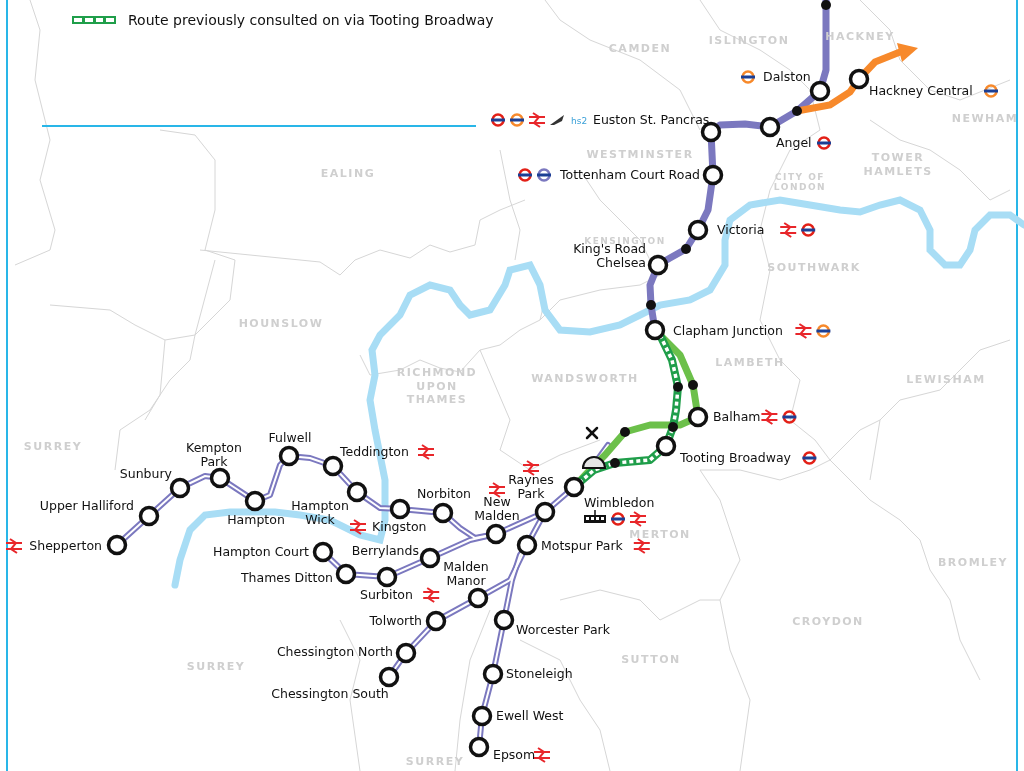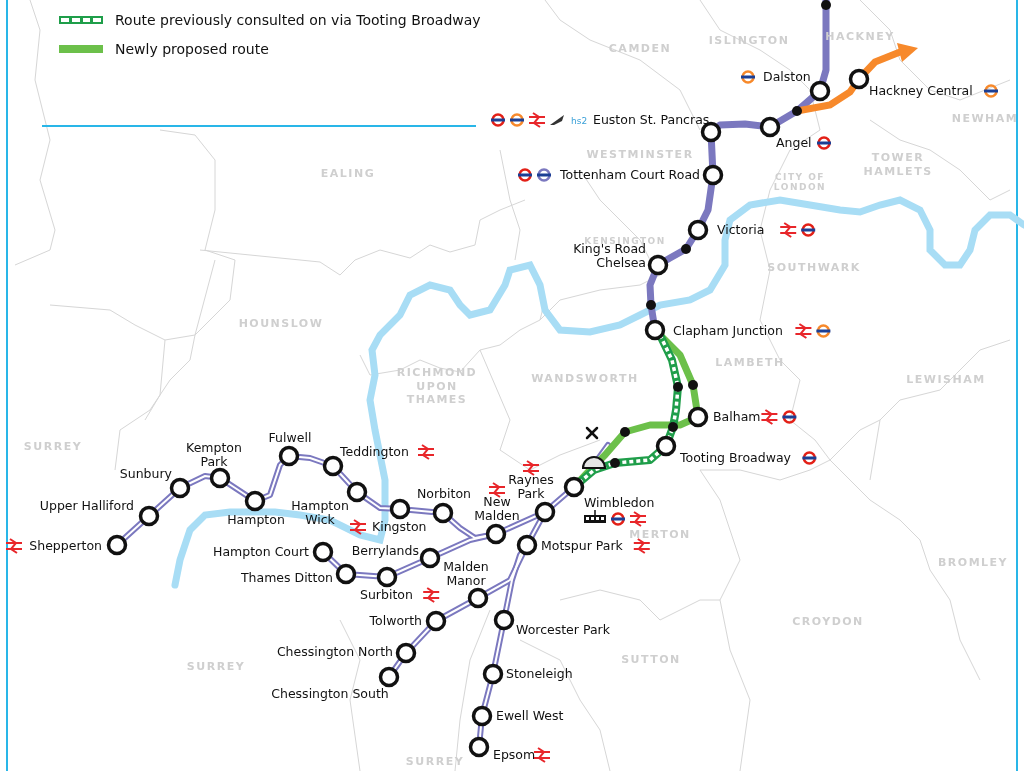--- a/index.html
+++ b/index.html
@@ -1,19 +1,19 @@
 <!DOCTYPE html>
 <html><head>
 <meta charset="utf-8">
 <style>
   html, body { margin: 0; padding: 0; background: #ffffff; }
   body { width: 1024px; height: 771px; position: relative; overflow: hidden; font-family: "DejaVu Sans", "Liberation Sans", sans-serif; }
   #frame { position: absolute; left: 6px; top: 0; width: 1012px; height: 771px; border-left: 2px solid #29b6e8; border-right: 2px solid #29b6e8; box-sizing: border-box; }
   svg#map { position: absolute; left: 0; top: 0; width: 1024px; height: 771px; }
-  .legend { position: absolute; left: 59px; top: 5px; }
+  .legend { position: absolute; left: 72px; top: 5px; }
   .legend-item { display: flex; align-items: center; height: 29px; }
   .swatch { width: 44px; height: 8px; margin-right: 12px; box-sizing: border-box; }
   .swatch.dashed { background: #1f9e4a; padding: 2px 2px; display: flex; gap: 3px; }
   .swatch.dashed i { flex: 1; background: #fff; display: block; }
   .legend-label { font-size: 14px; color: #111; }
   .legend-rule { position: absolute; left: 42px; top: 125px; width: 434px; height: 2px; background: #29b6e8; }
   .borough { font-size: 11px; fill: #cfcfcf; font-weight: bold; letter-spacing: 1.5px; font-family: "DejaVu Sans", sans-serif; }
   .st-label { font-size: 12.5px; fill: #111; font-family: "DejaVu Sans", sans-serif; }
 </style>
 </head>
@@ -389,18 +389,14 @@
 <div class="legend">
   <div class="legend-item">
     <span class="swatch dashed">
         <i></i>
         <i></i>
         <i></i>
         <i></i>
       </span>
     <span class="legend-label">Route previously consulted on via Tooting Broadway</span>
   </div>
-  <div class="legend-item">
-    <span class="swatch" style="background:#6cc04a"></span>
-    <span class="legend-label">Newly proposed route</span>
-  </div>
 </div>
 <div class="legend-rule"></div>
 
 </body></html>

